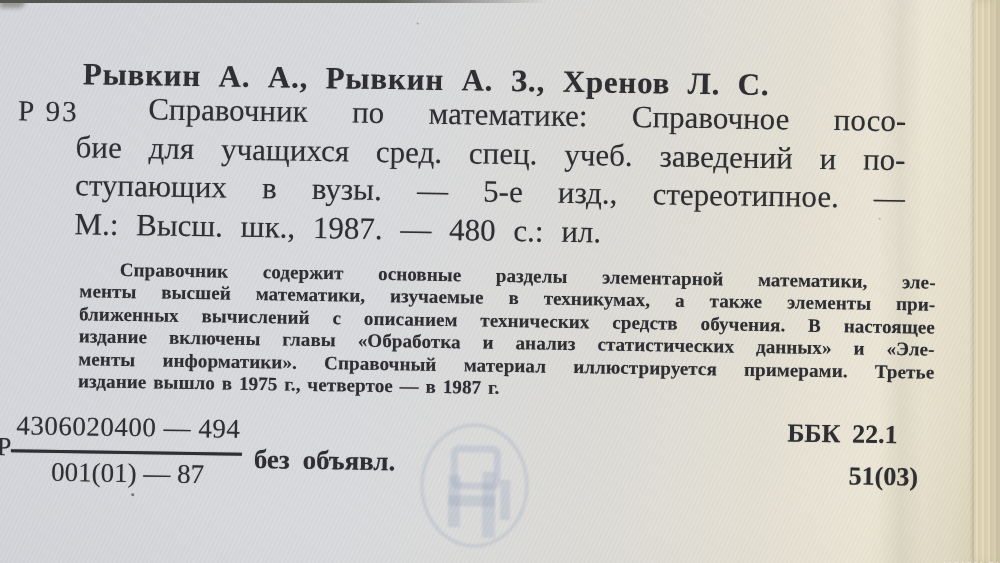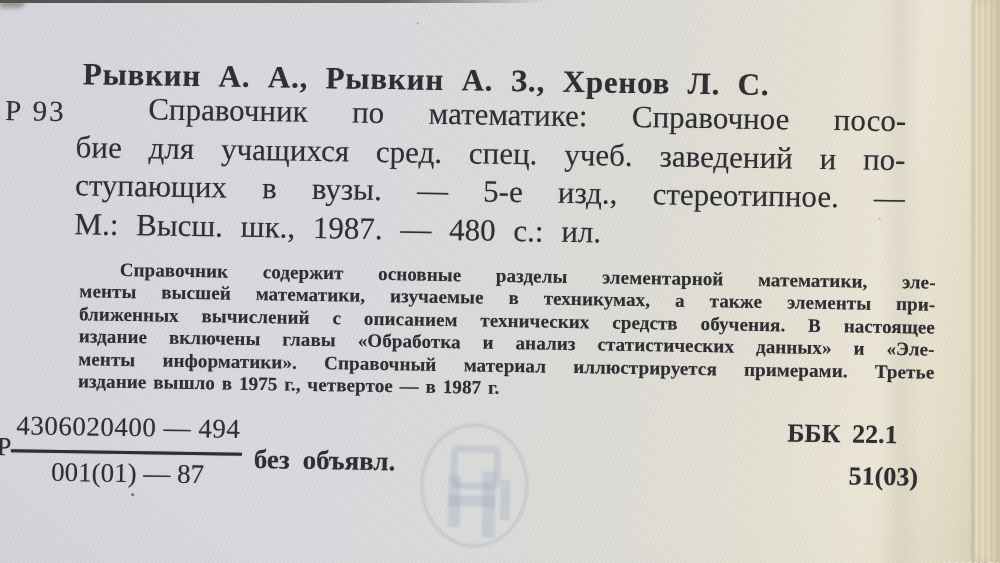--- a/index.html
+++ b/index.html
@@ -14,21 +14,21 @@
        background:repeating-linear-gradient(to right,#dcd2b4 0 2px,#e4dabf 2px 4px,#d8cdae 4px 6px);
        box-shadow:-6px 0 8px rgba(120,110,85,0.18) inset, -2px 0 3px rgba(110,100,75,0.25);}
   .top-dark{position:absolute;left:0;top:0;width:548px;height:3px;
        background:linear-gradient(to right,#3c3c38 0%,#4a4a44 70%,rgba(74,74,68,0) 100%);opacity:.85;}
   .corner-dark{position:absolute;left:0;top:0;width:26px;height:8px;background:#5a5a54;opacity:.5;border-radius:0 0 8px 0;filter:blur(2px);}
 
   .tilt{position:absolute;inset:0;transform:rotate(0.9deg);transform-origin:0 0;color:#2e2e33;}
   .txt{position:absolute;line-height:1;white-space:nowrap;text-shadow:0 0 1px rgba(46,46,51,0.4);}
 
   .authors{left:84px;top:57px;font-size:31px;font-weight:bold;letter-spacing:0.8px;word-spacing:9px;}
-  .rcode{left:7px;top:96px;font-size:29px;letter-spacing:2px;}
+  .rcode{left:20px;top:96px;font-size:29px;letter-spacing:2px;}
 
   .bib{position:absolute;left:78px;top:88px;width:830px;font-size:31px;line-height:38.5px;text-shadow:0 0 1px rgba(46,46,51,0.4);}
   .bib .ln{text-align:justify;text-align-last:justify;}
   .bib .ln.first{text-indent:72px;}
   .bib .ln.last{text-align-last:left;word-spacing:10px;}
 
   .ann{position:absolute;left:84px;top:257px;width:856px;font-size:19px;line-height:22.4px;font-weight:bold;letter-spacing:0.1px;text-shadow:0 0 0.8px rgba(46,46,51,0.45);}
   .ann .ln{text-align:justify;text-align-last:justify;}
   .ann .ln.first{text-indent:40px;}
   .ann .ln.last{text-align-last:left;word-spacing:2px;}

